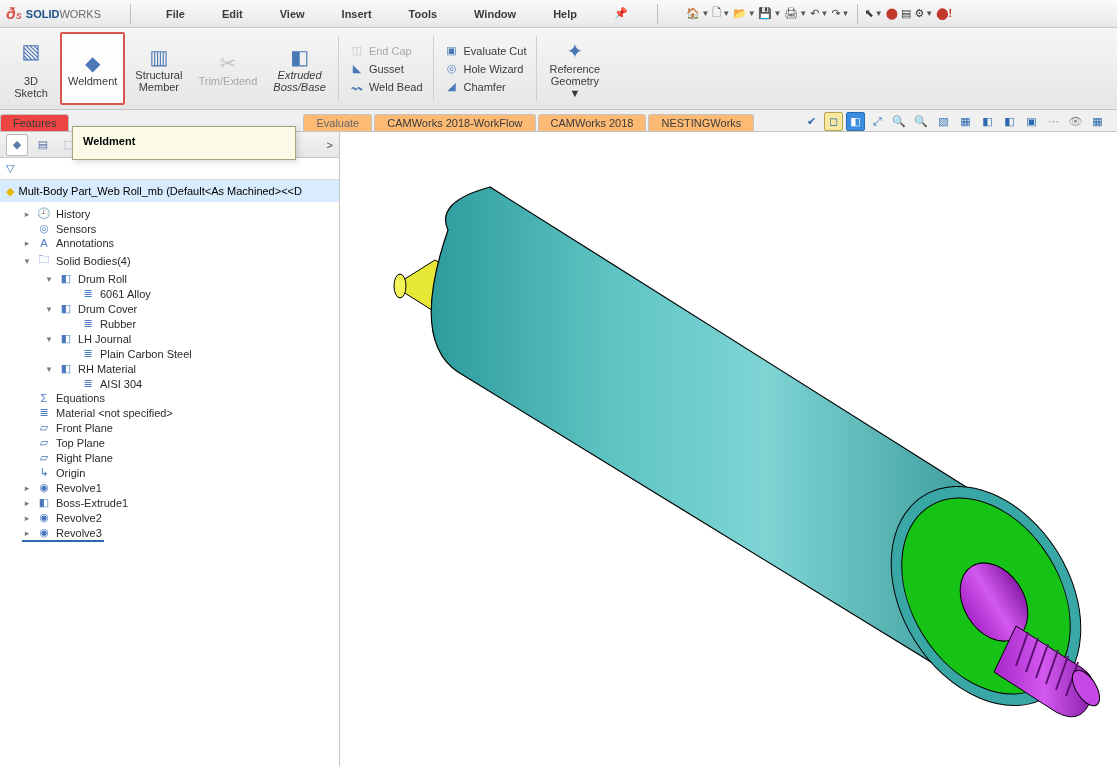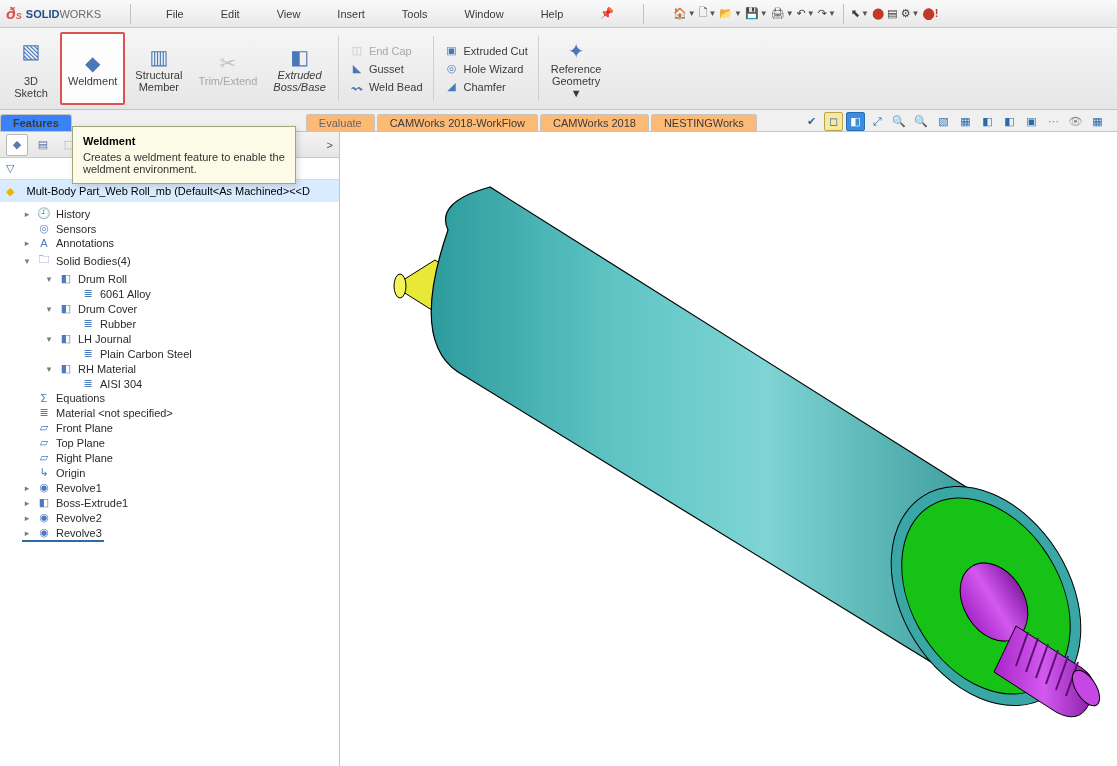--- a/index.html
+++ b/index.html
@@ -4,21 +4,21 @@
 <style>
 * { box-sizing: border-box; margin: 0; padding: 0; font-family: "Segoe UI", Tahoma, sans-serif; font-size: 11px; }
 body { background: #fff; width: 1117px; height: 766px; overflow: hidden; user-select: none; }
 
 
 .menubar { height: 28px; display: flex; align-items: center; background: linear-gradient(#fafafa,#e8e8e8); border-bottom: 1px solid #c9c9c9; padding: 0 6px; gap: 25px; }
 .app-logo { display: flex; align-items: center; gap: 4px; font-weight: bold; font-size: 13px; color: #1b4e8a; }
 .app-logo .ds { color: #d9534f; font-style: italic; font-size: 16px;}
 .app-logo .bold { color:#1b4e8a;}
 .app-logo .light { color:#6a6a6a; font-weight:400;}
-.menubar .menu-item { color:#3a3a3a; padding:2px 6px; cursor:default;}
+.menubar .menu-item { color:#3a3a3a; padding:2px 6px; cursor:default;font-weight:bold;}
 .menubar .pin { color:#3e7bbf; margin-left:6px;}
 .menubar .sep-vert { width:1px; height:20px; background:#bfbfbf; margin:0 4px;}
 .menubar .qt { display:flex; align-items:center; gap:3px; color:#3a3a3a;}
 .menubar .qt .grp{display:flex;align-items:center;}
 .menubar .drop{ font-size:8px; color:#555; margin-left:1px;}
 .red{color:#c0392b;}
 
 
 .ribbon { height: 82px; background: linear-gradient(#f6f6f6,#e6e6e6); border-bottom:1px solid #c4c4c4; display:flex; align-items:stretch; padding:4px 6px; gap:4px;}
 .ribbon .btn { display:flex; flex-direction:column; align-items:center; justify-content:center; padding:4px 6px; min-width:50px; text-align:center; color:#3a3a3a; border-radius:2px;}
@@ -29,21 +29,21 @@
 .ribbon .vsep{ width:1px; background:#cfcfcf; margin:4px 2px;}
 .ribbon .stack{ display:flex; flex-direction:column; justify-content:center; gap:2px; padding:0 4px;}
 .ribbon .stack .row{ display:flex; align-items:center; gap:4px; color:#3a3a3a;}
 .ribbon .stack .row.disabled{color:#a8a8a8;}
 .ribbon .stack .row .mini{ width:16px;height:16px;display:inline-flex;align-items:center;justify-content:center;color:#4a77b6;}
 .ribbon .stack .row.disabled .mini{color:#c2c2c2;}
 
 
 .tabstrip{ height:22px; background:#f0f0f0; border-bottom:1px solid #c4c4c4; display:flex; align-items:flex-end;}
 .tabstrip .tab{ padding:2px 12px; border:1px solid #c4c4c4; border-bottom:none; border-radius:3px 3px 0 0; background:#fdba74; color:#3a3a3a; margin-right:2px;}
-.tabstrip .tab.active{ background:#3b82f6;font-weight:bold;}
+.tabstrip .tab.active{ background:#ef4444;}
 .tabstrip .tab.partial{ color:#666; }
 .view-tools{ margin-left:auto; display:flex; align-items:center; gap:3px; padding:0 10px;}
 .view-tools .vt{ width:19px; height:19px; display:inline-flex; align-items:center; justify-content:center; color:#2b6aad; border:1px solid transparent; border-radius:2px;}
 .view-tools .vt.box{ background:#f8e8a0; border:1px solid #b8a44a;}
 .view-tools .vt.cube{ background:#3a8de0; color:#fff; border:1px solid #2a6db0;}
 .view-tools .vt.dim{ color:#8a8a8a;}
 
 
 .tooltip{ position:absolute; left:72px; top:126px; width:224px; background:#fbfbe8; border:1px solid #a6a57f; padding:8px 10px; box-shadow:2px 2px 6px rgba(0,0,0,.15); z-index:50;}
 .tooltip .tt-title{ font-weight:bold; margin-bottom:4px;}
@@ -144,21 +144,21 @@
       </div>
     <div class="row">
         <span class="mini">〰</span>
         <span>Weld Bead</span>
       </div>
   </div>
   <div class="vsep"></div>
   <div class="stack">
     <div class="row">
         <span class="mini">▣</span>
-        <span>Extruded Cut</span>
+        <span>Evaluate Cut</span>
       </div>
     <div class="row">
         <span class="mini">◎</span>
         <span>Hole Wizard</span>
       </div>
     <div class="row">
         <span class="mini">◢</span>
         <span>Chamfer</span>
       </div>
   </div>
@@ -192,40 +192,39 @@
     <span class="vt">◧</span>
     <span class="vt">▣</span>
     <span class="vt dim">⋯</span>
     <span class="vt dim">👁</span>
     <span class="vt">▦</span>
   </div>
 </div>
 
 <div class="tooltip">
   <div class="tt-title">Weldment</div>
-  <div class="tt-body">Creates a weldment feature to enable the weldment environment.</div>
 </div>
 
 <div class="sidepanel">
   <div class="sp-tabs">
     <span class="t active">◆</span>
     <span class="t">▤</span>
     <span class="t">⬚</span>
     <span class="t">◧</span>
     <span class="t">◧</span>
     <span class="t">◧</span>
     <span class="t">◧</span>
     <span style="margin-left:auto;color:#555;">&gt;</span>
   </div>
   <div class="sp-filter">
       <span>▽</span>
     </div>
   <div class="tree-head">
     <span class="ico gold">◆</span>
-    <span style="white-space:nowrap;overflow:hidden;margin-left:8px;">Mult-Body Part_Web Roll_mb  (Default&lt;As Machined&gt;&lt;&lt;D</span>
+    <span style="white-space:nowrap;overflow:hidden;">Mult-Body Part_Web Roll_mb  (Default&lt;As Machined&gt;&lt;&lt;D</span>
   </div>
   <div class="tree">
     <div class="node lvl1">
         <span class="expander">▸</span>
         <span class="ico grey">🕘</span>
         <span>History</span>
       </div>
     <div class="node lvl1">
         <span class="expander"></span>
         <span class="ico">◎</span>

